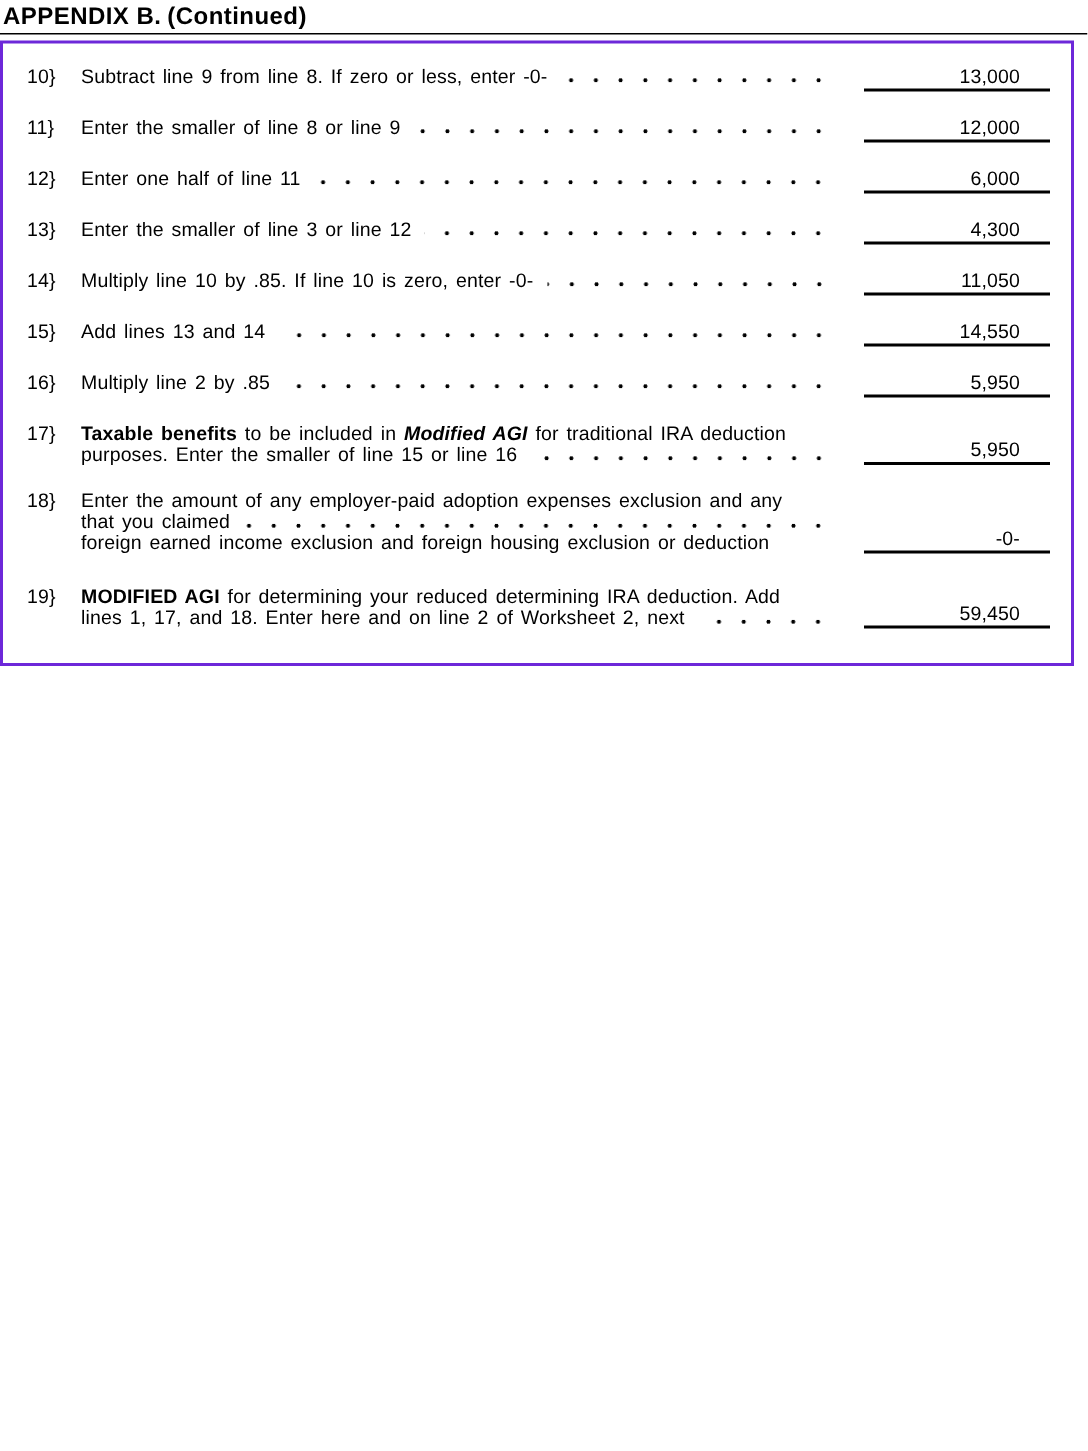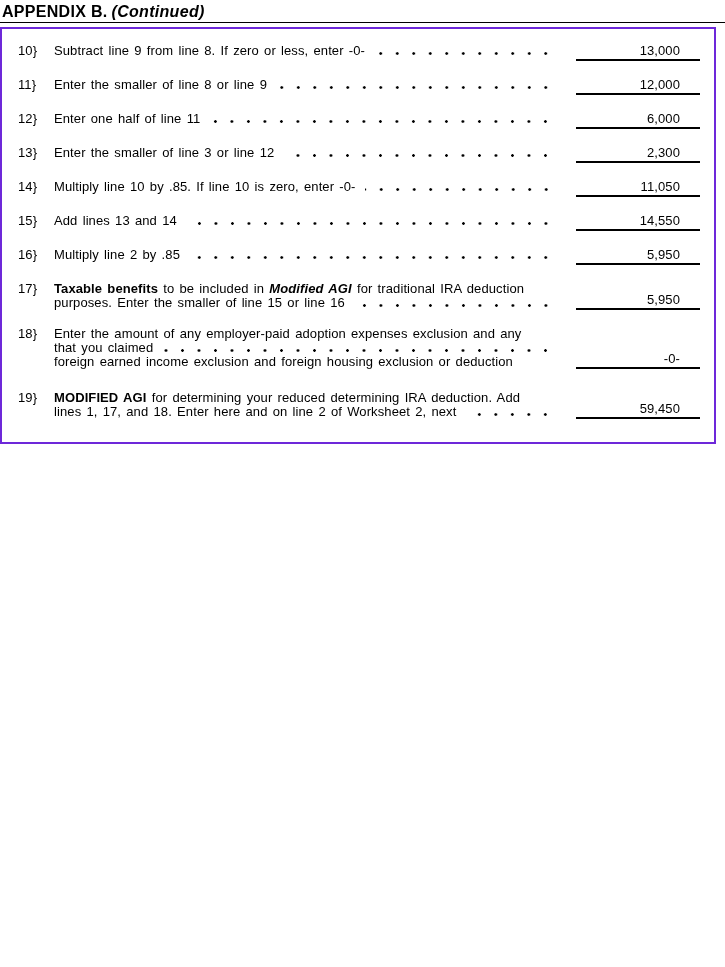--- a/index.html
+++ b/index.html
@@ -12,21 +12,21 @@
   }
   .page { width: 725px; height: 967px; position: relative; }
 
   .title {
     margin: 3px 0 0 2px;
     font-size: 16px; font-weight: bold;
     letter-spacing: 0.3px;
     line-height: 17px;
     white-space: nowrap;
   }
-  .title .cont { font-style: italic; margin-left: 4px; }
+  .title .cont { margin-left: 4px; }
   .title-rule {
     height: 0;
     border-top: 1.5px solid #000;
     margin-top: 2px;
     width: 725px;
   }
 
   .worksheet-box {
     width: 716px; height: 417px;
     border: 2px solid #6d28d9;
@@ -129,21 +129,21 @@
         </div>
         <div class="ws-row">
           <div class="num">13}</div>
           <div class="desc">
             <div class="dline last">
               <span class="dtext"><span>Enter the smaller of line 3 or line 12</span></span>
               <span class="leader"></span>
             </div>
           </div>
           <div class="val">
-            <span class="vtext">2,300</span>
+            <span class="vtext">4,300</span>
           </div>
         </div>
         <div class="ws-row">
           <div class="num">14}</div>
           <div class="desc">
             <div class="dline last">
               <span class="dtext"><span>Multiply line 10 by .85. If line 10 is zero, enter -0-</span></span>
               <span class="leader"></span>
             </div>
           </div>

